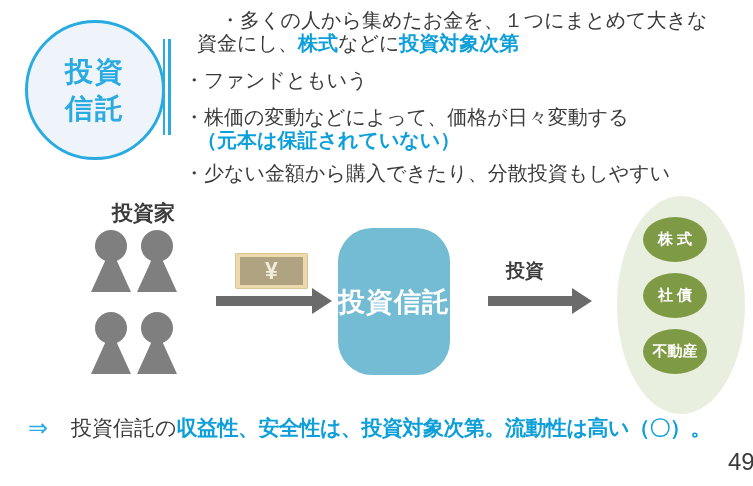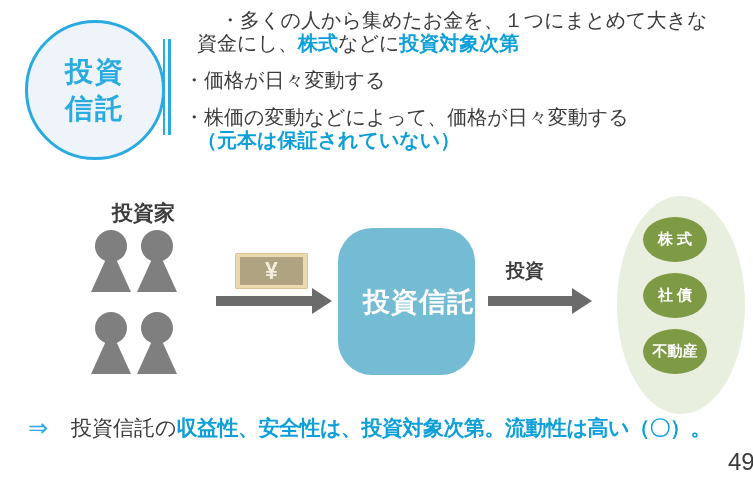--- a/index.html
+++ b/index.html
@@ -63,23 +63,23 @@
   }
 
   
   .arrow{color:var(--arrow_gray);}
   .arrow1{left:216px;top:288px;}
   .arrow2{left:488px;top:288px;}
   .invest-label{left:506px;top:258px;font-size:19px;font-weight:bold;white-space:nowrap;}
 
   
   .fund-box{
-    left:338px;top:228px;width:137px;height:147px;
+    left:338px;top:228px;width:112px;height:147px;
     background:var(--box_teal);border-radius:34px;
-    display:flex;align-items:center;justify-content:flex-end;
+    display:flex;align-items:center;justify-content:center;
   }
   .fund-box span{color:#ffffff;font-size:27px;font-weight:bold;letter-spacing:1px;}
 
   
   .asset-ellipse{
     left:617px;top:196px;width:128px;height:218px;
     background:var(--pale_green);border-radius:50%;
   }
   .asset-circle{
     left:643px;width:64px;height:45px;border-radius:50%;
@@ -108,23 +108,24 @@
   <div class="abs topic-circle">
     <span>投資</span>
     <span>信託</span>
   </div>
 
   <div class="abs vbar vbar-thin"></div>
   <div class="abs vbar vbar-thick"></div>
 
   <div class="abs bullet-line b1l1">・多くの人から集めたお金を、１つにまとめて大きな</div>
   <div class="abs bullet-line b1l2"><span>資金にし、</span><span class="hl">株式</span><span>などに</span><span class="hl">投資対象次第</span></div>
-  <div class="abs bullet-line b2">・価格が日々変動する</div>
+  <div class="abs bullet-line b2">・ファンドともいう</div>
   <div class="abs bullet-line b3l2 hl">（元本は保証されていない）</div>
   <div class="abs bullet-line b3l1">・株価の変動などによって、価格が日々変動する</div>
+  <div class="abs bullet-line b4">・少ない金額から購入できたり、分散投資もしやすい</div>
 
   <div class="abs investors-label">投資家</div>
   <svg class="abs investors" width="92" height="150" viewBox="0 0 92 150">
     <g fill="currentColor">
       <circle cx="20" cy="16" r="16"></circle>
         <polygon points="20,18 0,62 40,62"></polygon>
     </g>
     <g fill="currentColor" transform="translate(46,0)">
       <circle cx="20" cy="16" r="16"></circle>
         <polygon points="20,18 0,62 40,62"></polygon>

